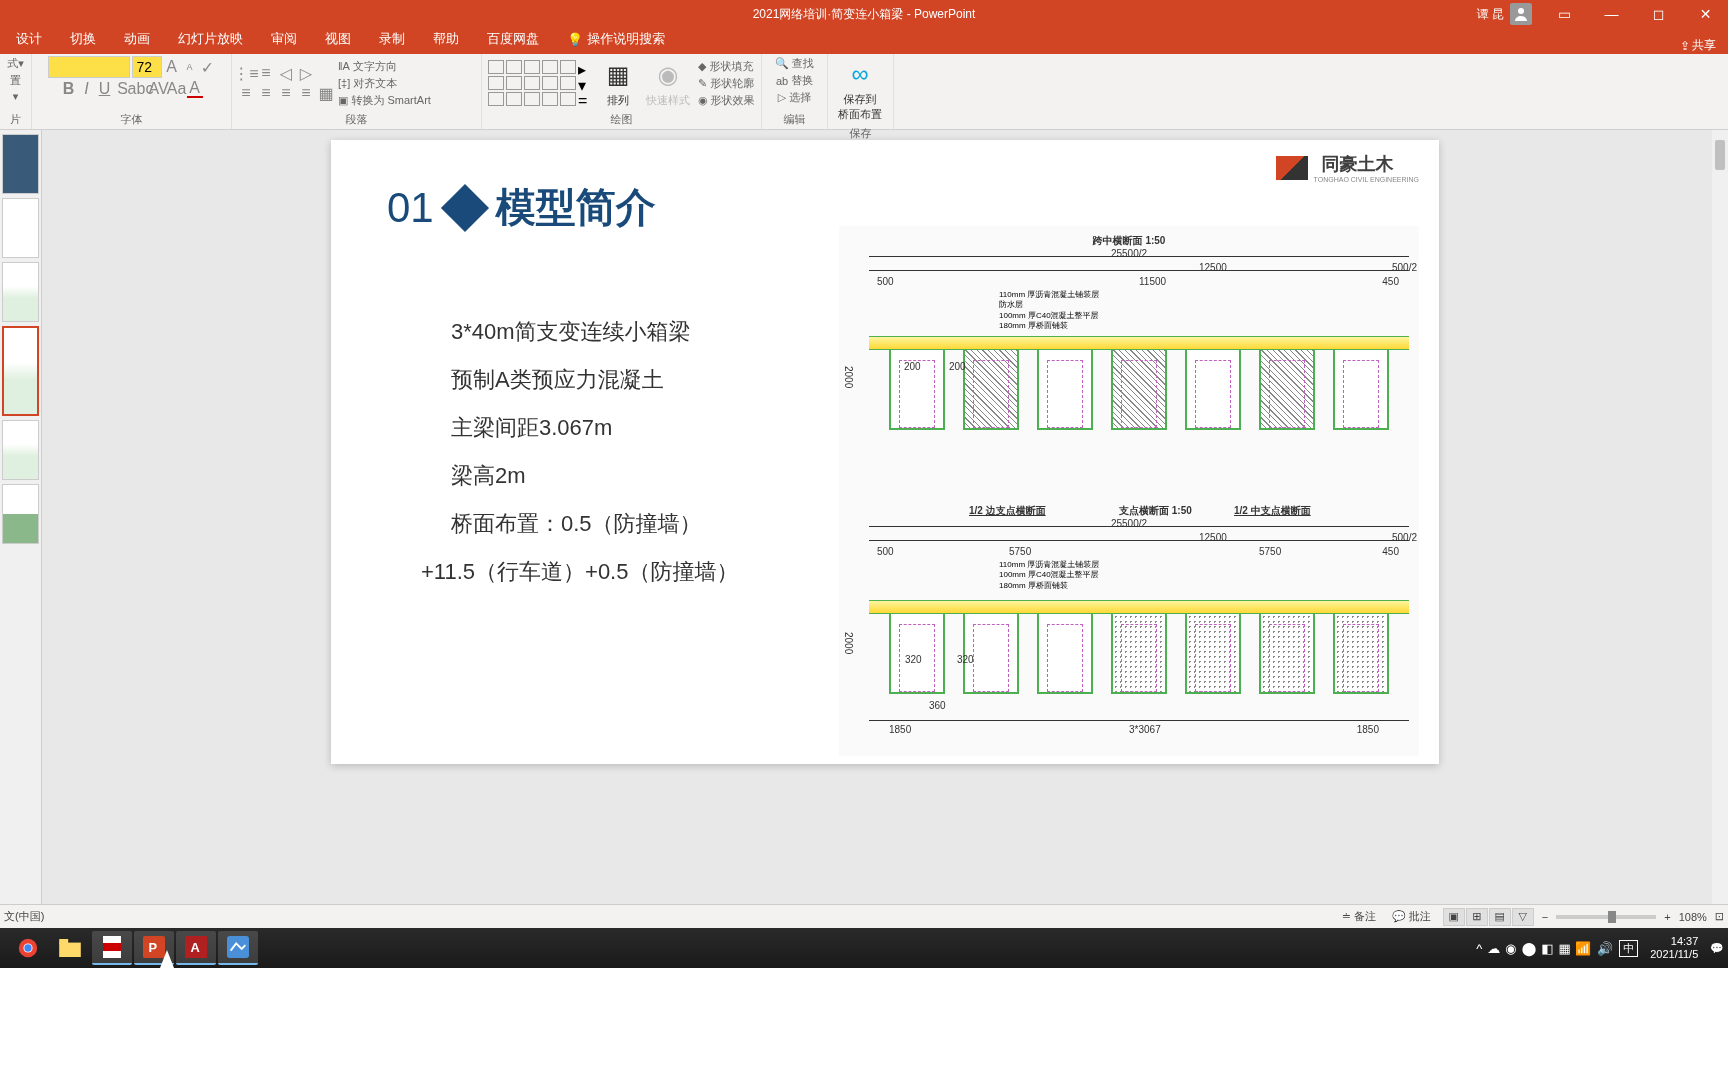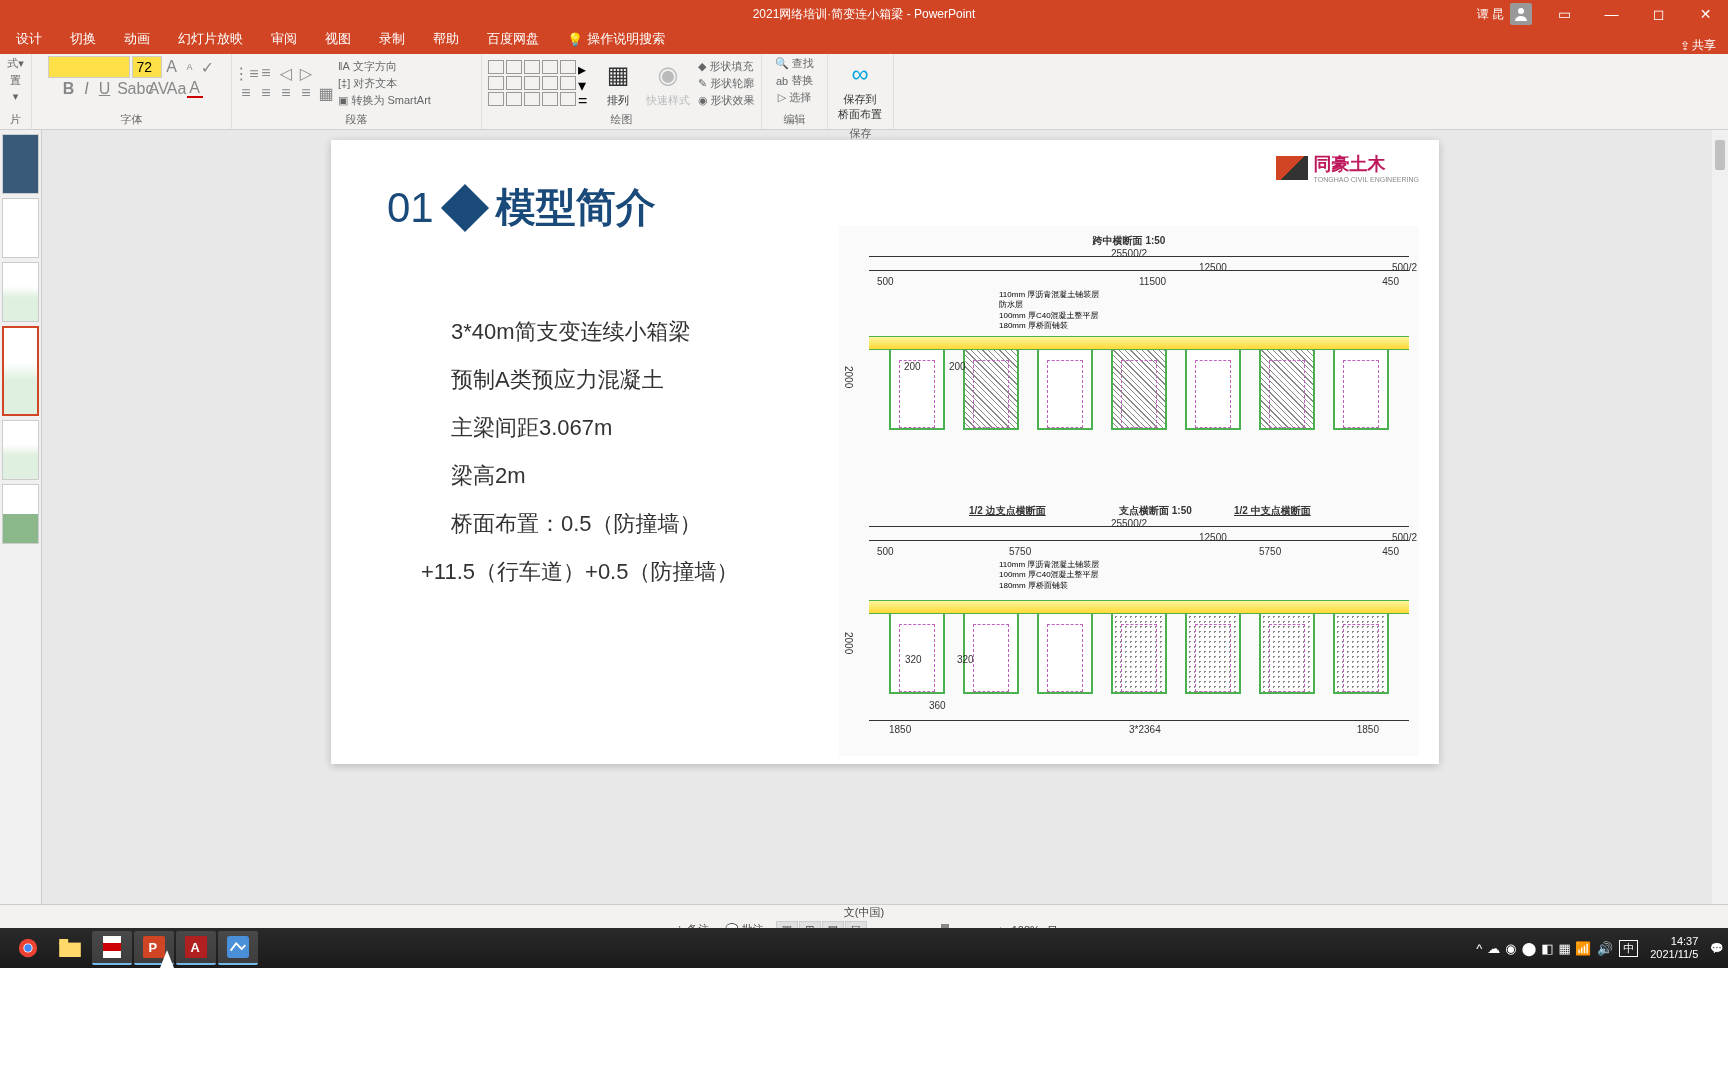--- a/index.html
+++ b/index.html
@@ -50,21 +50,21 @@
     .slide-area { flex: 1; display: flex; flex-direction: column; position: relative; }
     .slide-canvas { flex: 1; display: flex; align-items: flex-start; justify-content: center; padding: 10px 20px 0; position: relative; }
     .scroll-v { position: absolute; right: 0; top: 0; bottom: 0; width: 16px; background: #f0f0f0; }
     .scroll-v::after { content: ''; position: absolute; left: 3px; right: 3px; top: 10px; height: 30px; background: #c0c0c0; border-radius: 2px; }
     
     .slide { width: 1108px; height: 624px; background: #fff; box-shadow: 0 2px 8px rgba(0,0,0,0.2); position: relative; }
     
     
     .slide-logo { position: absolute; top: 12px; right: 20px; display: flex; align-items: center; gap: 6px; }
     .logo-icon { width: 32px; height: 24px; background: linear-gradient(135deg, #d14424 50%, #333 50%); }
-    .logo-text { font-size: 18px; font-weight: bold; color: #be185d; }
+    .logo-text { font-size: 18px; font-weight: bold; color: #404040; margin-left: 8px; }
     .logo-sub { font-size: 7px; color: #888; }
     
     .slide-title { position: absolute; top: 40px; left: 56px; display: flex; align-items: center; gap: 14px; }
     .title-num { font-size: 42px; font-weight: 300; color: #194a7a; }
     .title-diamond { width: 34px; height: 34px; background: #194a7a; transform: rotate(45deg); }
     .title-text { font-size: 40px; font-weight: bold; color: #194a7a; }
     
     .slide-body { position: absolute; top: 170px; left: 120px; font-size: 22px; color: #333; line-height: 2; }
     .slide-body div { margin-bottom: 4px; }
     
@@ -78,21 +78,21 @@
     .girder.hatched { background: repeating-linear-gradient(45deg, #fff, #fff 3px, #888 3px, #888 4px); }
     .girder.dotted { background: radial-gradient(#888 1px, #fff 1px); background-size: 5px 5px; }
     .girder-inner { position: absolute; top: 10px; left: 15%; right: 15%; bottom: 0; border: 1px dashed #c060c0; }
     .dim-line { position: absolute; border-top: 1px solid #333; }
     .annotation-box { position: absolute; font-size: 8px; line-height: 1.3; }
     
     
     .notes { height: 38px; background: #fff; border-top: 1px solid #ccc; padding: 10px 14px; font-size: 12px; color: #888; }
     
     
-    .statusbar { height: 24px; background: #f3f2f1; border-top: 1px solid #ccc; display: flex; align-items: center; font-size: 11px; color: #444; padding: 0 4px; flex-direction: column; }
+    .statusbar { height: 24px; background: #f3f2f1; border-top: 1px solid #ccc; display: flex; align-items: center; font-size: 11px; color: #444; padding: 0 4px; }
     .sb-left { flex: 1; }
     .sb-right { display: flex; align-items: center; gap: 8px; }
     .sb-btn { display: flex; align-items: center; gap: 3px; padding: 2px 4px; }
     .view-btns { display: flex; gap: 1px; }
     .view-btn { width: 22px; height: 18px; background: #e0e0e0; display: flex; align-items: center; justify-content: center; border: 1px solid #ccc; }
     .zoom-slider { width: 100px; height: 4px; background: #ccc; position: relative; }
     .zoom-thumb { position: absolute; left: 52px; top: -4px; width: 8px; height: 12px; background: #888; }
     
     
     .taskbar { height: 40px; background: linear-gradient(#2a2a2a, #1a1a1a); display: flex; align-items: center; position: relative; }
@@ -416,21 +416,21 @@
                     <div class="girder-inner"></div>
                   </div>
               </div>
             </div>
             <div class="dim-label" style="top:136px;left:4px;writing-mode:vertical-lr">2000</div>
             <div class="dim-label" style="top:158px;left:66px">320</div>
             <div class="dim-label" style="top:158px;left:118px">320</div>
             <div class="dim-label" style="top:204px;left:90px">360</div>
             <div class="dim-line" style="top:224px;left:30px;right:10px"></div>
             <div class="dim-label" style="top:228px;left:50px">1850</div>
-            <div class="dim-label" style="top:228px;left:290px">3*2364</div>
+            <div class="dim-label" style="top:228px;left:290px">3*3067</div>
             <div class="dim-label" style="top:228px;right:40px">1850</div>
           </div>
         </div>
       </div>
     </div>
     <div class="scroll-v"></div>
   </div>
 </div>
 
 <div class="statusbar">

